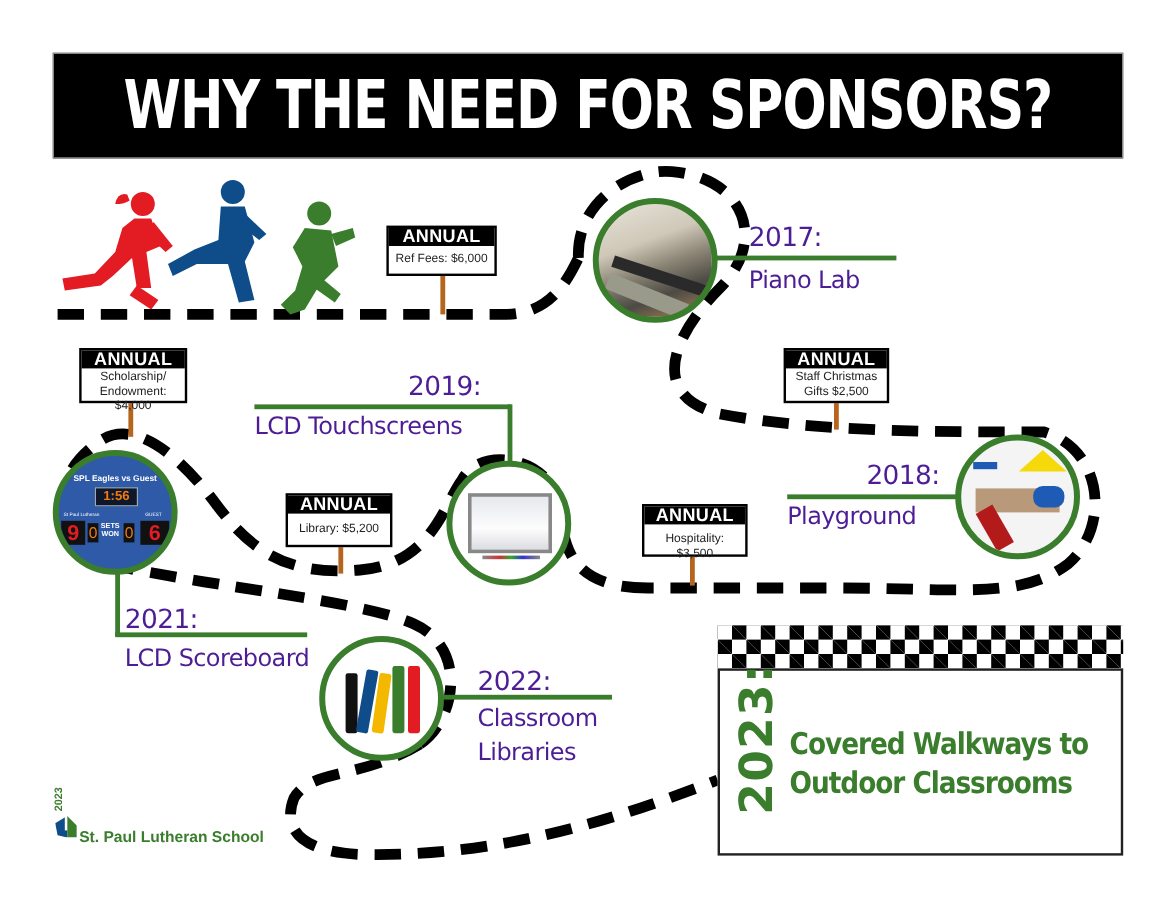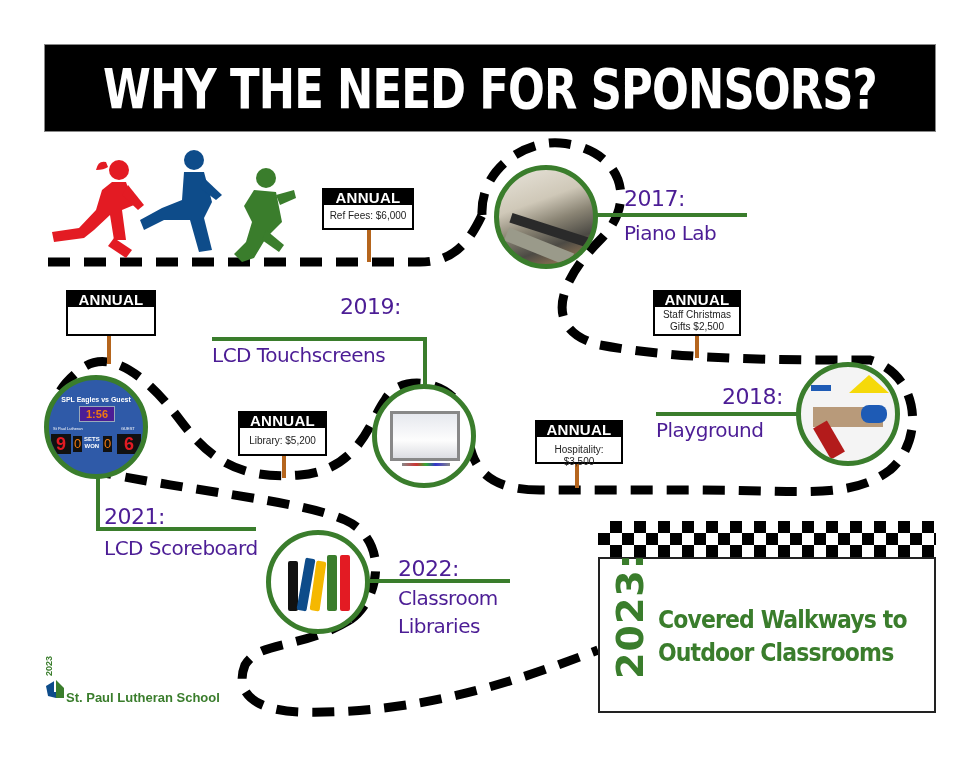--- a/index.html
+++ b/index.html
@@ -79,20 +79,21 @@
 
 <div class="post" style="left:367px;top:228px;height:34px"></div>
 <div class="sign" style="left:322px;top:188px;width:92px;height:42px">
   <div class="sign-head">ANNUAL</div>
   <div class="sign-body" style="padding-top:5px">Ref Fees: $6,000</div>
 </div>
 
 <div class="post" style="left:107px;top:334px;height:30px"></div>
 <div class="sign" style="left:66px;top:290px;width:90px;height:46px">
   <div class="sign-head">ANNUAL</div>
+  <div class="sign-body">Scholarship/ Endowment: $4,000</div>
 </div>
 
 <div class="post" style="left:695px;top:334px;height:24px"></div>
 <div class="sign" style="left:653px;top:290px;width:88px;height:46px">
   <div class="sign-head">ANNUAL</div>
   <div class="sign-body">Staff Christmas Gifts $2,500</div>
 </div>
 
 <div class="post" style="left:282px;top:454px;height:24px"></div>
 <div class="sign" style="left:238px;top:411px;width:89px;height:45px">
@@ -120,30 +121,30 @@
   <div style="position:absolute;left:12px;top:40px;width:70px;height:20px;background:#b89a7a"></div>
   <div style="position:absolute;left:60px;top:38px;width:26px;height:18px;background:#1e5bb5;border-radius:8px"></div>
   <div style="position:absolute;left:20px;top:55px;width:16px;height:36px;background:#b31b1b;transform:rotate(-30deg)"></div>
 </div>
 <div class="green-line" style="left:656px;top:412px;width:142px;height:4px"></div>
 <div class="ms-year" style="left:722px;top:384px">2018:</div>
 <div class="ms-label" style="left:656px;top:418px">Playground</div>
 
 <div class="green-line" style="left:212px;top:337px;width:214px;height:4px"></div>
 <div class="green-line" style="left:423px;top:337px;width:4px;height:50px"></div>
-<div class="ms-year" style="left:340px;top:294px">2019:</div>
+<div class="ms-year" style="left:340px;top:310px">2019:</div>
 <div class="ms-label" style="left:212px;top:343px">LCD Touchscreens</div>
 <div class="circle" style="left:372px;top:384px;width:104px;height:104px">
   <div style="position:absolute;left:13px;top:22px;width:70px;height:50px;border:3px solid #888;background:linear-gradient(180deg,#e6e8ee,#fdfdfd 60%,#dcdde2);box-sizing:border-box"></div>
   <div style="position:absolute;left:25px;top:74px;width:48px;height:3px;background:linear-gradient(90deg,#888 0,#c33 30%,#3a3 50%,#33c 70%,#888 100%)"></div>
 </div>
 
 <div class="circle" style="left:44px;top:375px;width:104px;height:104px;background:#2f5aa8">
   <div style="position:absolute;left:0;top:16px;width:94px;text-align:center;color:#fff;font-size:7px;font-weight:700">SPL Eagles vs Guest</div>
-  <div style="position:absolute;left:30px;top:26px;width:34px;height:14px;background:#4c1d95;border:1px solid #9ab;color:#f07a10;font-size:11px;font-weight:700;text-align:center;line-height:14px">1:56</div>
+  <div style="position:absolute;left:30px;top:26px;width:34px;height:14px;background:#0f172a;border:1px solid #9ab;color:#f07a10;font-size:11px;font-weight:700;text-align:center;line-height:14px">1:56</div>
   <div style="position:absolute;left:4px;top:46px;color:#fff;font-size:4px">St Paul Lutheran</div>
   <div style="position:absolute;left:72px;top:46px;color:#fff;font-size:4px">GUEST</div>
   <div style="position:absolute;left:2px;top:54px;width:20px;height:20px;background:#111;color:#e31b23;font-size:18px;font-weight:700;text-align:center;line-height:20px">9</div>
   <div style="position:absolute;left:24px;top:56px;width:9px;height:16px;background:#111;color:#f07a10;font-size:13px;text-align:center;line-height:16px">0</div>
   <div style="position:absolute;left:35px;top:56px;color:#fff;font-size:6px;line-height:7px;text-align:center;font-weight:700">
     <div>SETS</div>
     <div>WON</div>
   </div>
   <div style="position:absolute;left:54px;top:56px;width:9px;height:16px;background:#111;color:#f07a10;font-size:13px;text-align:center;line-height:16px">0</div>
   <div style="position:absolute;left:68px;top:54px;width:24px;height:20px;background:#111;color:#e31b23;font-size:18px;font-weight:700;text-align:center;line-height:20px">6</div>

